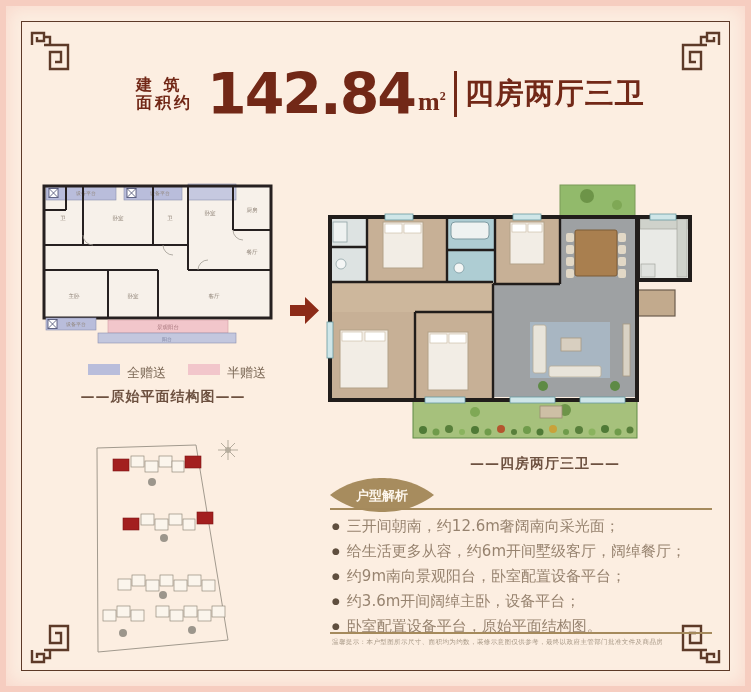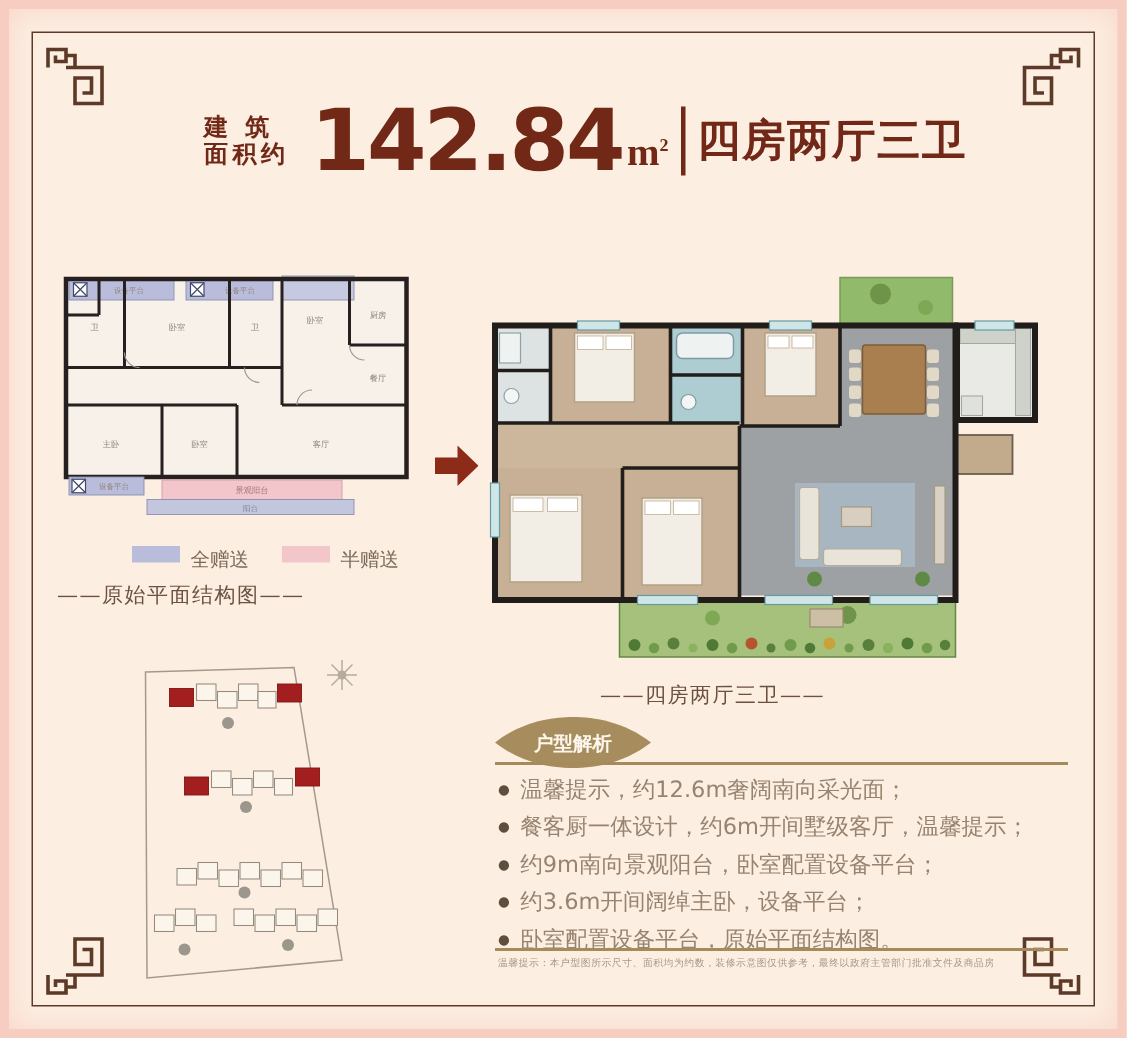--- a/index.html
+++ b/index.html
@@ -26,21 +26,21 @@
   .area-unit{ font-family:Liberation Serif, serif; font-weight:bold; font-size:26px; align-self:flex-end; margin:0 4px 1px 3px; }
   .area-unit sup{ font-size:12px; }
   .hdr-divider{ width:3px; height:46px; background:#722817; margin:0 8px 0 4px; }
   .layout-title{ font-family:Liberation Serif, serif; font-weight:bold; font-size:29px; letter-spacing:1px; white-space:nowrap; }
 
   
   .legend{ position:absolute; left:88px; top:364px; display:flex; font-size:13px; color:#7d6a58; font-family:"DejaVu Serif", serif; }
   .swatch{ width:32px; height:11px; margin-right:7px; }
   .sw-full{ background:#b9bddb; }
   .sw-half{ background:#f2c6cb; margin-left:22px; }
-  .caption{ position:absolute; text-align:left; font-family:"DejaVu Serif", serif; font-size:14px; color:#6d5140; letter-spacing:1px; white-space:nowrap; }
+  .caption{ position:absolute; text-align:center; font-family:"DejaVu Serif", serif; font-size:14px; color:#6d5140; letter-spacing:1px; white-space:nowrap;font-weight:bold; }
   .cap-left{ left:38px; width:250px; top:388px; }
   .cap-right{ left:400px; width:290px; top:455px; }
 
   
   .badge{ position:absolute; left:330px; top:478px; width:104px; height:34px; }
   .gold-rule{ position:absolute; left:330px; width:382px; height:2px; background:#a58a5c; }
   .rule1{ top:508px; } .rule2{ top:632px; }
   .bullets{ position:absolute; left:332px; top:515px; width:392px; list-style:none; }
   .bullets li{ font-size:15px; color:#97836f; height:25px; line-height:22px; white-space:nowrap; overflow:hidden; }
   .bullets li::before{ content:"●"; font-size:9px; color:#5f4e3e; margin-right:7px; vertical-align:2px; }
@@ -340,22 +340,22 @@
       <circle cx="124" cy="202" r="4" fill="#9c968c"></circle>
     </g>
   </svg>
 
   <svg class="badge" viewBox="0 0 104 34">
     <path d="M0,17 C18,3 38,0 52,0 C66,0 86,3 104,17 C86,31 66,34 52,34 C38,34 18,31 0,17 Z" fill="#a78c5e"></path>
     <text x="52" y="22" font-size="13" font-weight="bold" fill="#fdf6ec" text-anchor="middle">户型解析</text>
   </svg>
   <div class="gold-rule rule1"></div>
   <ul class="bullets">
-    <li>温馨提示，约12.6m奢阔南向采光面；</li>
-    <li>餐客厨一体设计，约6m开间墅级客厅，温馨提示；</li>
+    <li>三开间朝南，约12.6m奢阔南向采光面；</li>
+    <li>给生活更多从容，约6m开间墅级客厅，阔绰餐厅；</li>
     <li>约9m南向景观阳台，卧室配置设备平台；</li>
     <li>约3.6m开间阔绰主卧，设备平台；</li>
     <li>卧室配置设备平台，原始平面结构图。</li>
   </ul>
   <div class="gold-rule rule2"></div>
   <div class="disclaimer">温馨提示：本户型图所示尺寸、面积均为约数，装修示意图仅供参考，最终以政府主管部门批准文件及商品房买卖合同约定为准。</div>
 
 </div>
 
 </body></html>

